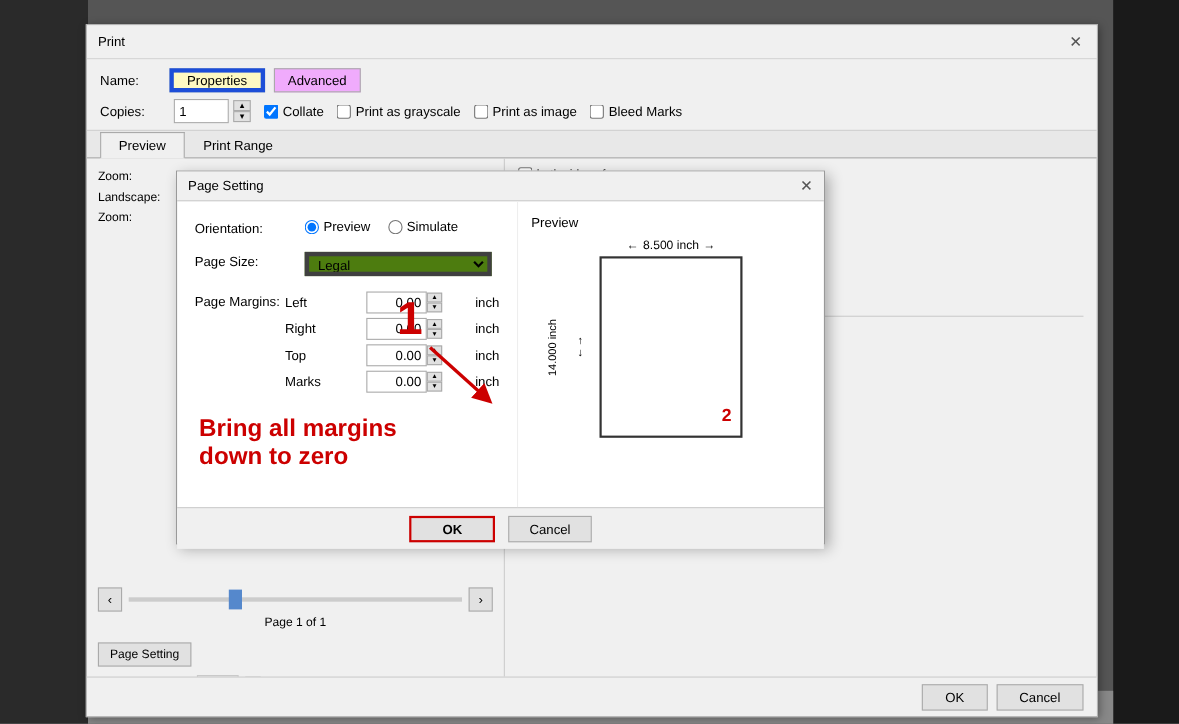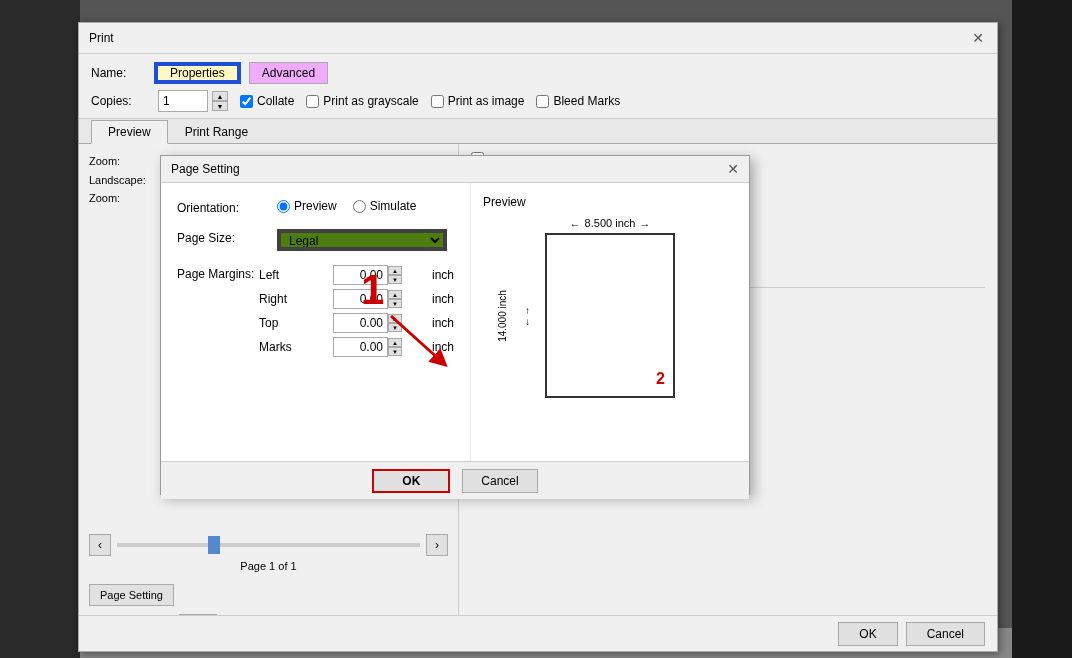--- a/index.html
+++ b/index.html
@@ -806,18 +806,22 @@
 
   <svg style="position:absolute;left:220px;top:155px;z-index:50;" width="80" height="60">
     <defs>
       <marker id="arrowhead" markerWidth="6" markerHeight="6" refX="3" refY="3" orient="auto">
         <polygon points="0 0, 6 3, 0 6" fill="#cc0000"></polygon>
       </marker>
     </defs>
     <line x1="10" y1="5" x2="60" y2="50" stroke="#cc0000" stroke-width="3" marker-end="url(#arrowhead)"></line>
   </svg>
 
+  <div style="position:absolute;left:20px;top:220px;font-size:22px;font-weight:bold;color:#cc0000;z-index:50;line-height:1.2;">
+    <span>Bring all margins</span><br>
+    <span>down to zero</span>
+  </div>
 
   <div class="ps-footer">
     <button class="btn-ok-ps">OK</button>
     <button class="btn-cancel-ps">Cancel</button>
   </div>
 </div>
 
 </body></html>

